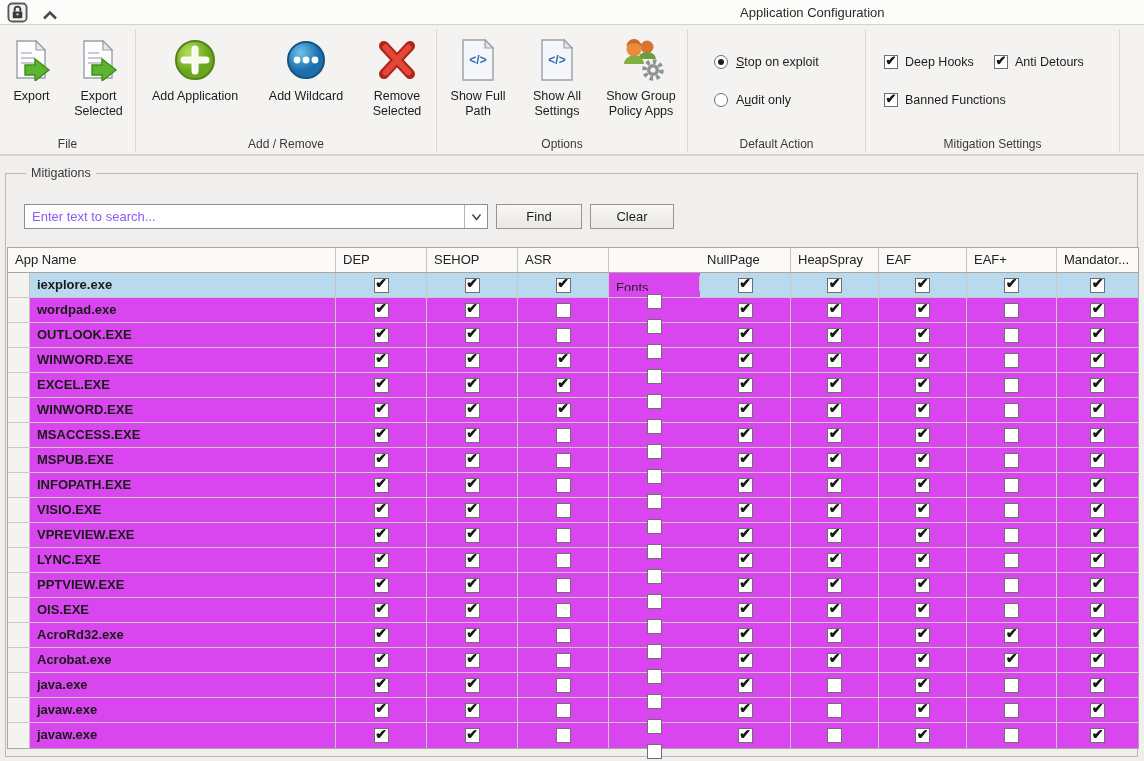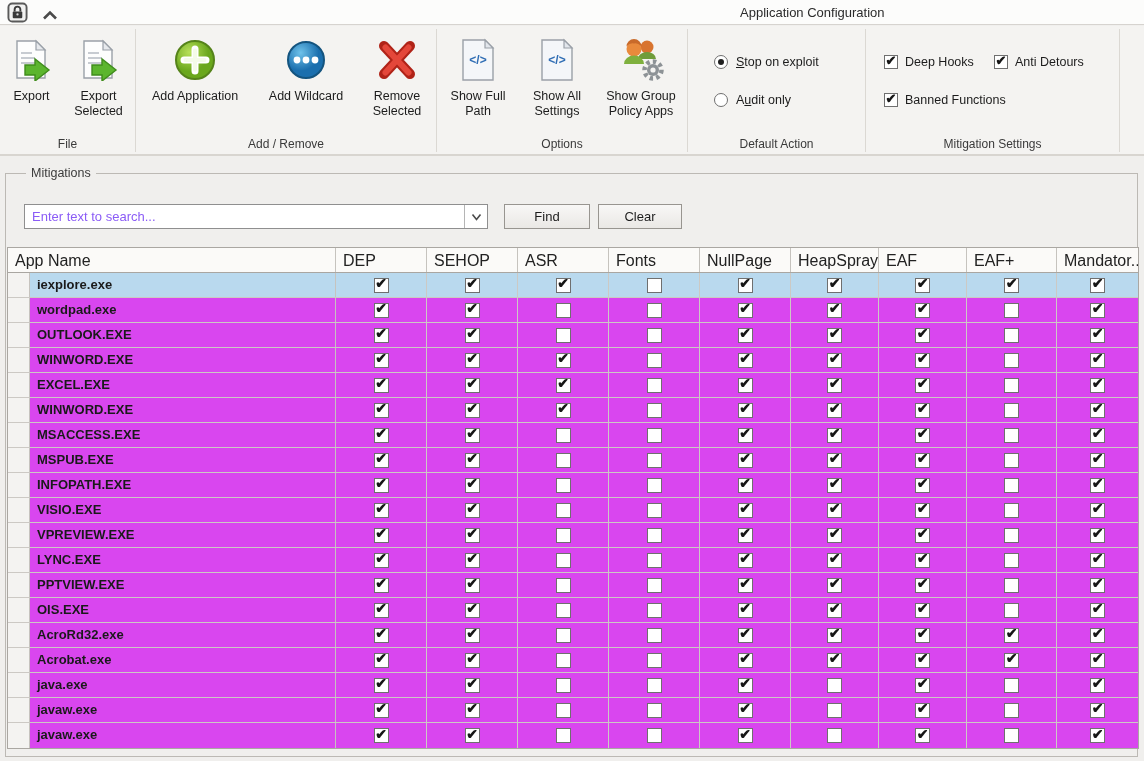--- a/index.html
+++ b/index.html
@@ -49,39 +49,39 @@
 
   .combo { position:absolute; left:18px; top:30px; width:464px; height:25px;
     background:#fff; border:1px solid #8f8f8f; display:flex; }
   .combo-text { flex:1; padding:4px 7px 0; font-size:13px; color:#8b5cf6;
     white-space:nowrap; overflow:hidden; }
   .combo-arrow { width:23px; border-left:1px solid #b5b5b5;
     display:flex; align-items:center; justify-content:center; }
   .btn { position:absolute; top:30px; height:25px;
     background:linear-gradient(#f8f7f6,#eae8e5); border:1px solid #989590;
     font-size:13px; color:#1c1c1c; display:flex; align-items:center; justify-content:center;
-    cursor:default;margin-left:8px; }
+    cursor:default; }
   .btn-find { left:490px; width:86px; } .btn-clear { left:584px; width:84px; }
 
   
   .grid { position:absolute; left:1px; top:73px; width:1132px;
     border:1px solid #aaa7a2; background:#fcfbfa; }
   .hrow { display:flex; height:25px; background:#fbfaf8; border-bottom:1px solid #a9a6a1; }
   .hcell { border-right:1px solid #c6c3be; padding:4px 0 11px 7px;
-    font-size:16px; color:#222; overflow:hidden; white-space:nowrap; }
+    font-size:13px; color:#222; overflow:hidden; white-space:nowrap; }
   .hcell:last-child { border-right:none; }
   .row { display:flex; height:25px; border-bottom:1px solid #ccc9c4; background:#d946ef; }
   .row:last-child { border-bottom:none; }
   .gut { width:22px; border-right:1px solid #c6c3be; background:#f4f3f1; }
   .name { width:306px; border-right:1px solid #c6c3be; font-weight:bold; font-size:13px;
     color:#1a1a1a; padding:4px 0 0 7px; white-space:nowrap; overflow:hidden; }
   .ccell { border-right:1px solid #ccc9c4; display:flex; align-items:center;
     justify-content:center; }
   .ccell:last-child { border-right:none; }
-  .c0{width:328px;} .c1{width:91px;} .c2{width:91px;} .c3{width:91px;} .c4{width:91px;}
+  .c0{width:328px;} .c1{width:91px;} .c2{width:91px;} .c3{width:91px;} .c4{width:91px;margin-top:28px;}
   .c5{width:91px;} .c6{width:88px;} .c7{width:88px;} .c8{width:90px;} .c9{width:81px;}
   .row.sel .name, .row.sel .ccell { background:#b9d9ee; }
   .cb { width:15px; height:15px; background:#fff; border:1px solid #6f6f6f;
     display:flex; align-items:center; justify-content:center; }
   .cb .mark { font-size:14px; font-weight:bold; color:#161616; margin-top:-4px; }
 </style>
 </head>
 <body>
 
 <div class="titlebar">

